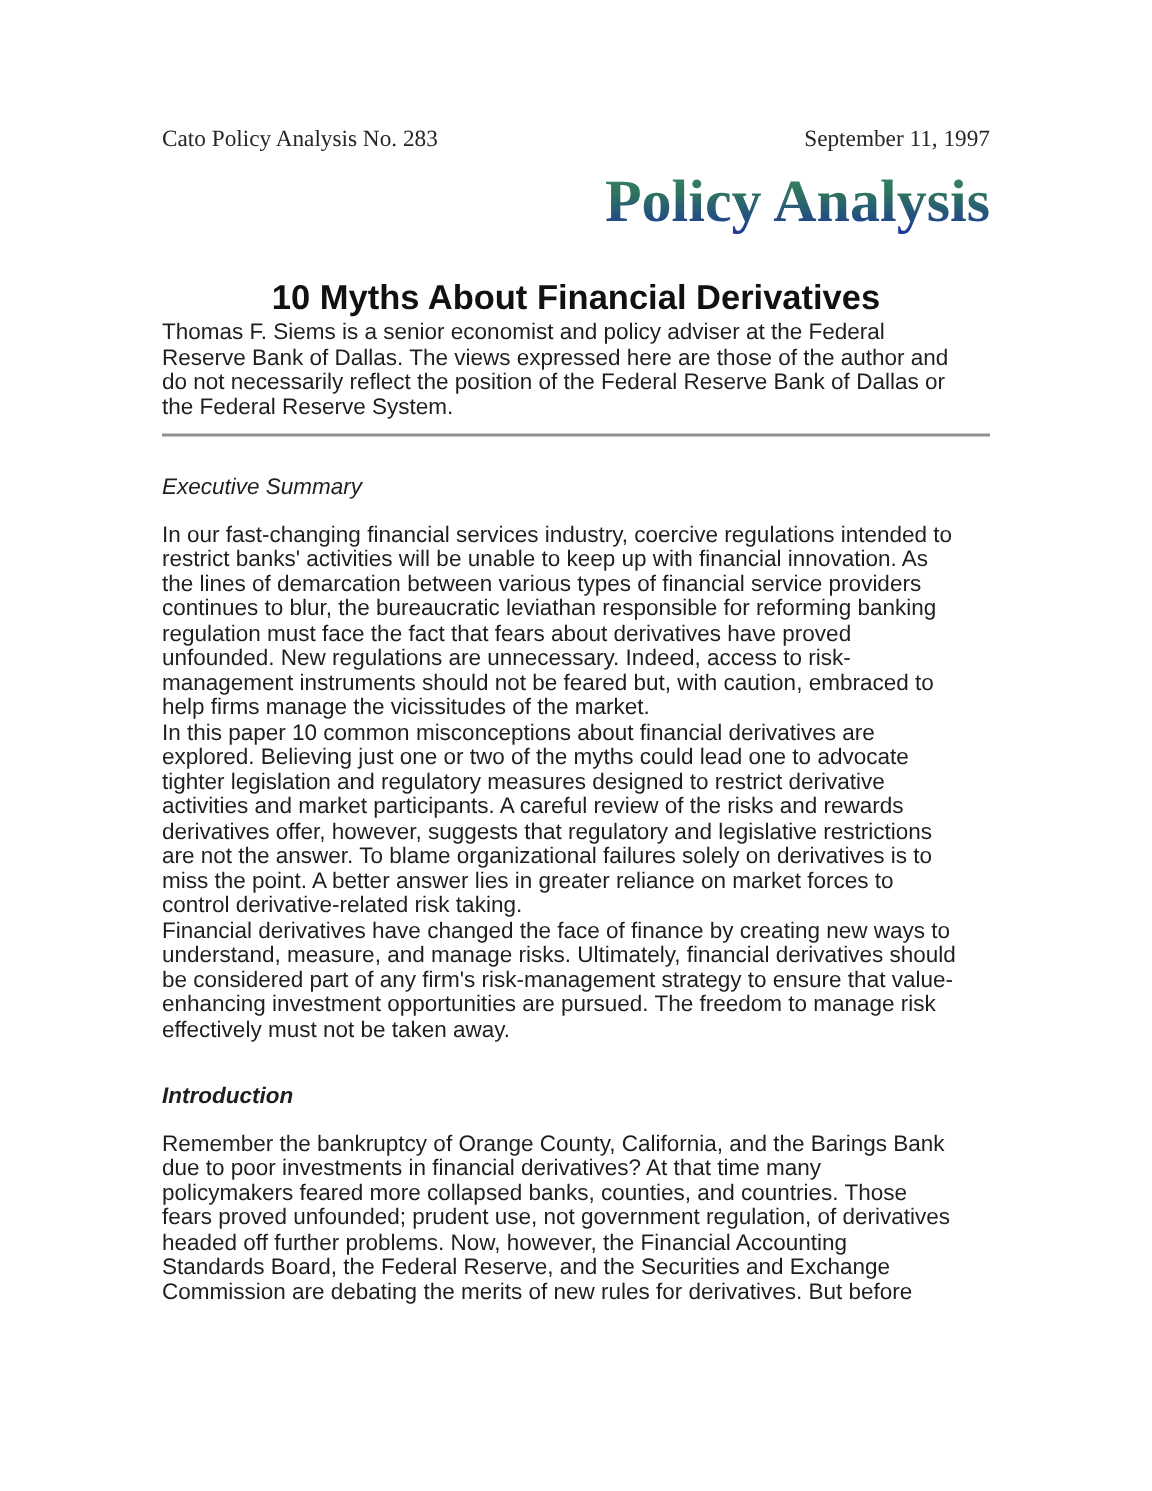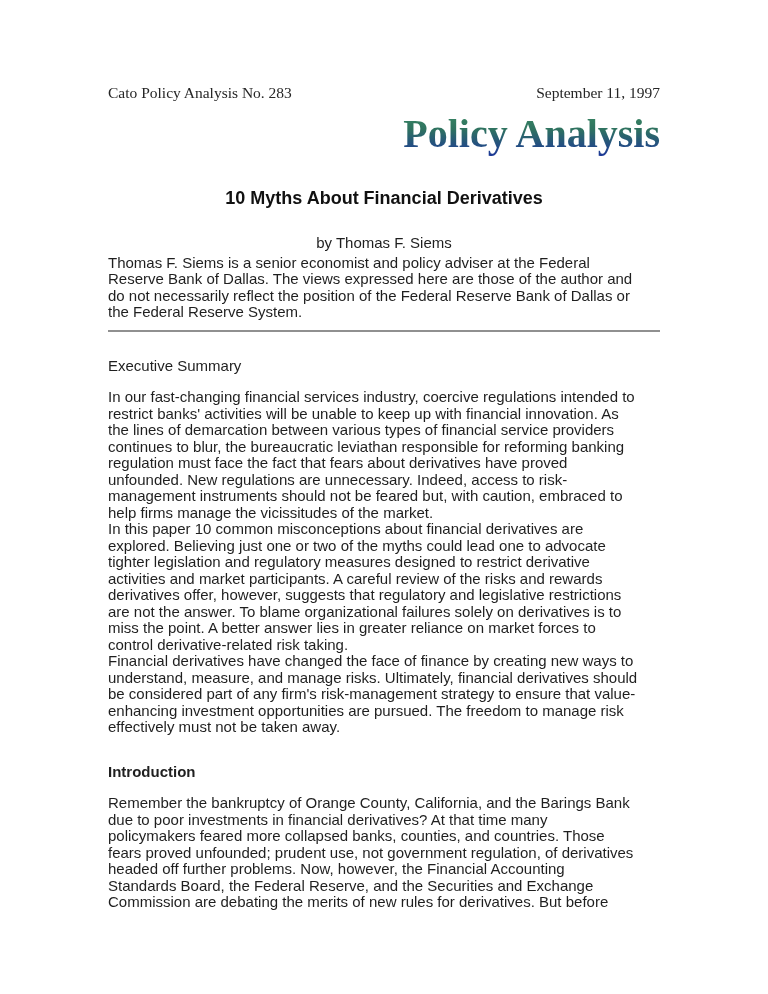--- a/index.html
+++ b/index.html
@@ -44,40 +44,41 @@
     .logo-text {
       background: linear-gradient(180deg, #3a8a63 0%, #2f7260 40%, #1d3a96 95%);
       -webkit-background-clip: text;
       background-clip: text;
       color: transparent;
     }
   }
   .doc-title {
     margin: 28px 0 0 0;
     text-align: center;
-    font-size: 18px;
+    font-size: 23px;
     line-height: 26px;
     font-weight: bold;
     color: #111111;
   }
   .byline {
     margin-top: 24px;
     text-align: center;
   }
   .author-note {
     margin-top: 3px;
     white-space: pre-line;
   }
   .rule {
     margin-top: 9px;
     height: 2px;
     background: #909090;
   }
   .section-heading {
     margin-top: 26px;
+    font-style: italic;
   }
   .section-heading.bold {
     font-weight: bold;
     margin-top: 28px;
   }
   .para {
     margin-top: 15px;
     white-space: pre-line;
   }
   .para.flow {
@@ -93,21 +94,20 @@
     <span>Cato Policy Analysis No. 283</span>
     <span>September 11, 1997</span>
   </div>
 
   <div class="logo-wrap">
     <span class="logo-text" style="background: linear-gradient(rgb(58, 138, 99) 0%, rgb(47, 114, 96) 40%, rgb(29, 58, 150) 95%) text; color: transparent;">Policy Analysis</span>
   </div>
 
   <h1 class="doc-title">10 Myths About Financial Derivatives</h1>
 
-  <div class="byline">by Thomas F. Siems</div>
 
   <div class="author-note">Thomas F. Siems is a senior economist and policy adviser at the Federal
 Reserve Bank of Dallas. The views expressed here are those of the author and
 do not necessarily reflect the position of the Federal Reserve Bank of Dallas or
 the Federal Reserve System.</div>
 
   <div class="rule"></div>
 
   <div class="section-heading">Executive Summary</div>
 

